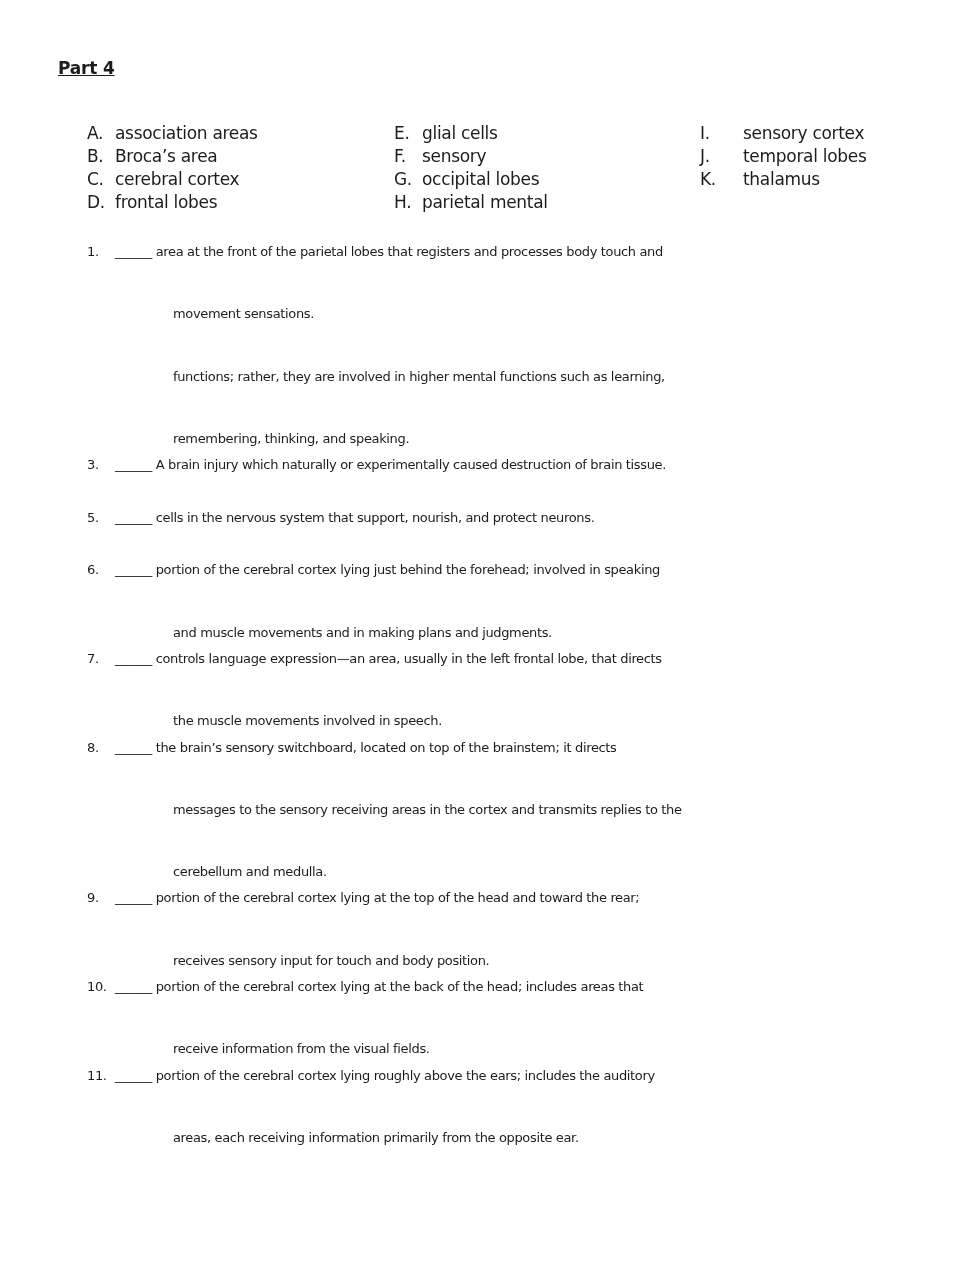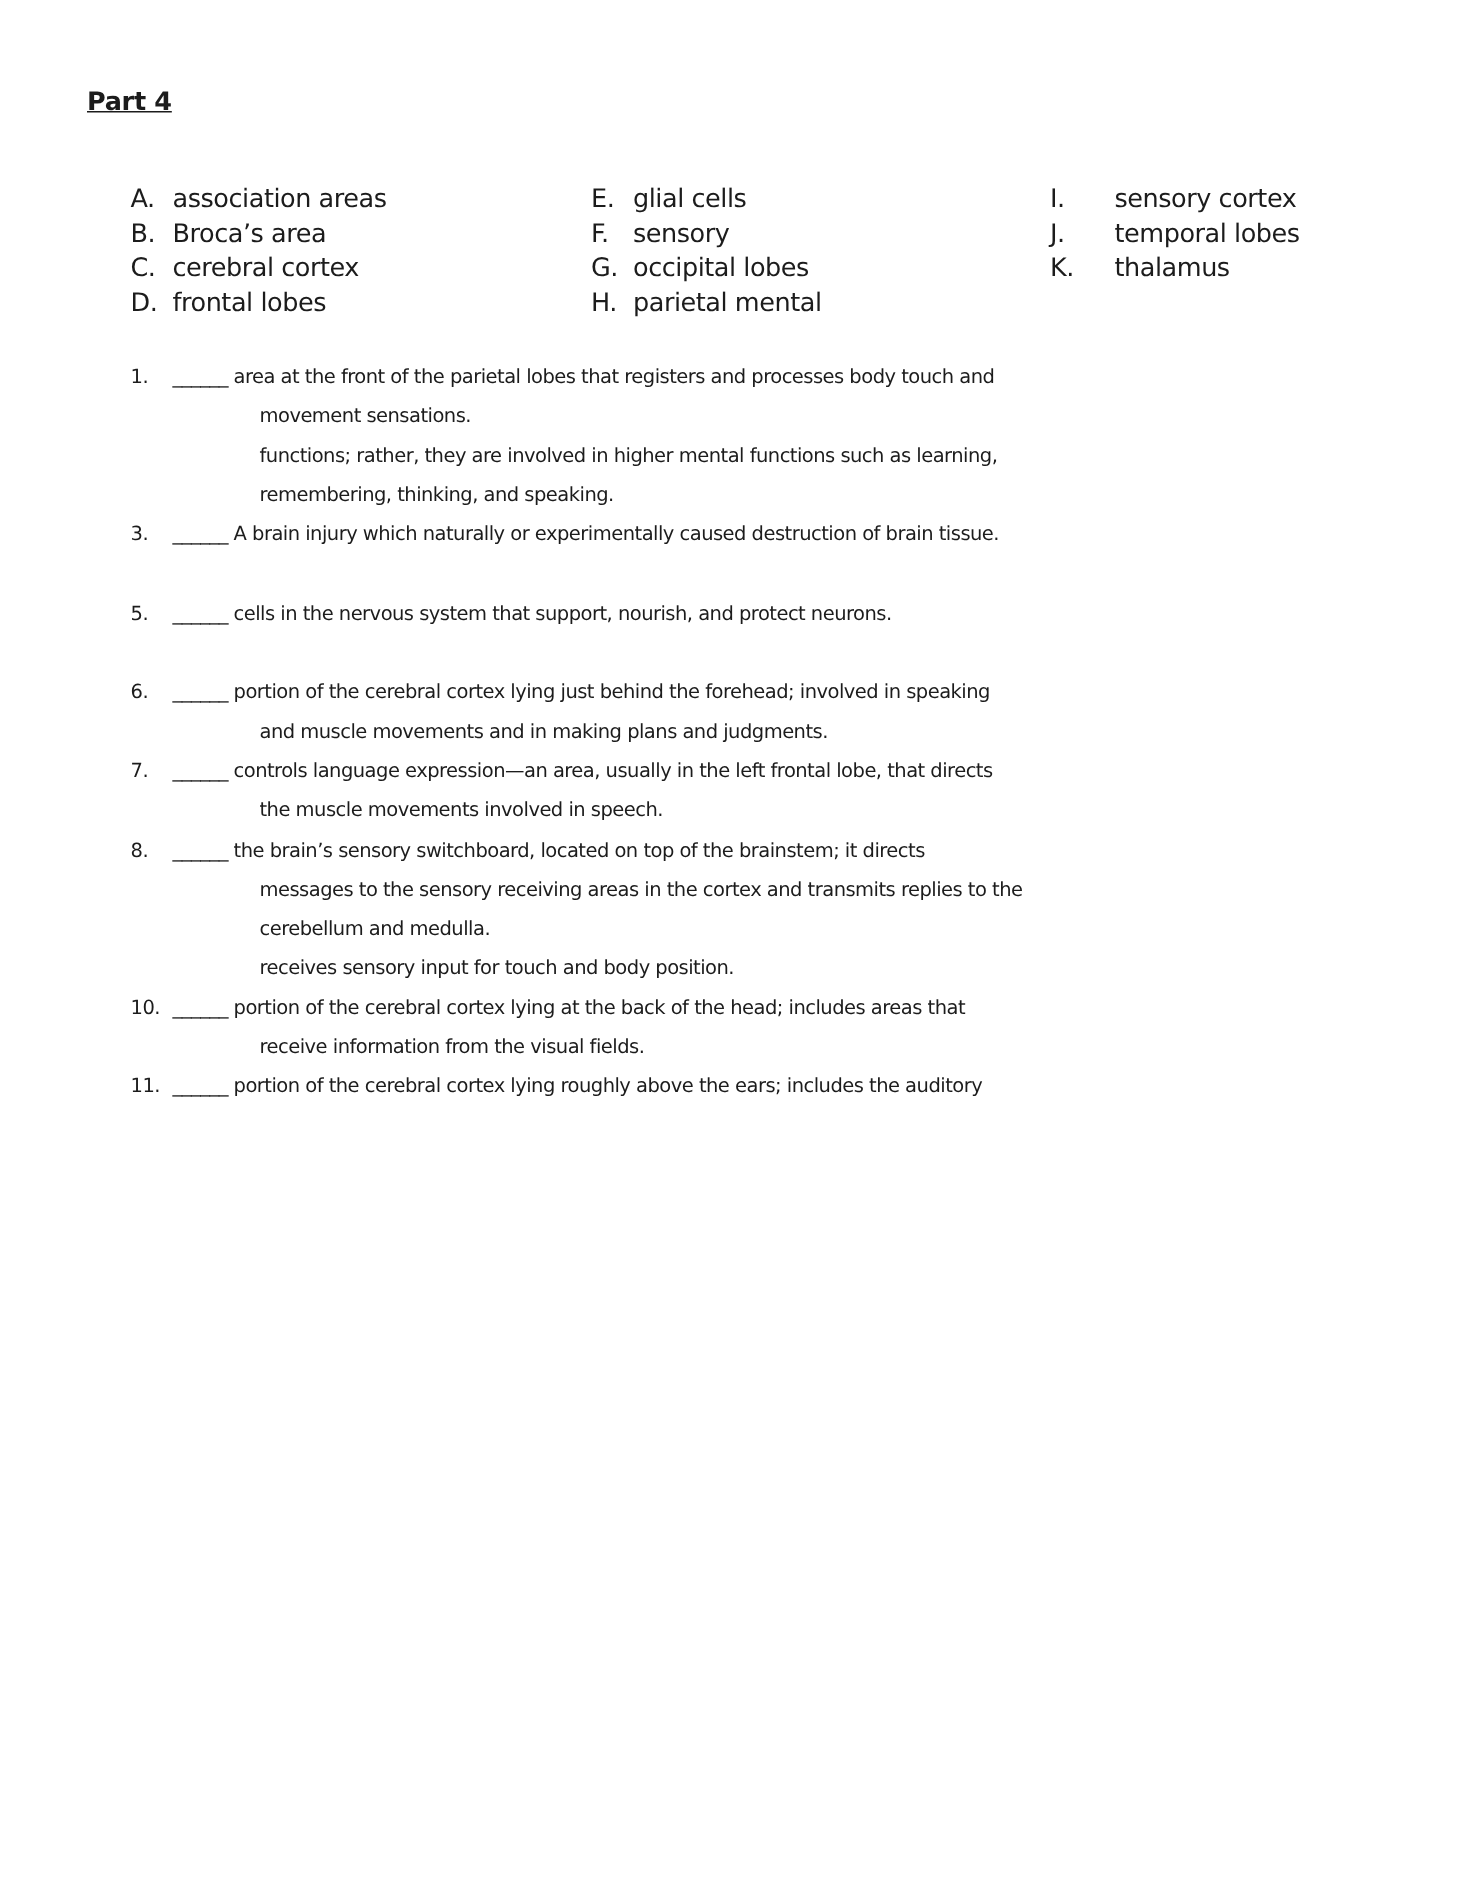--- a/index.html
+++ b/index.html
@@ -17,21 +17,21 @@
   .bank .letter { display: inline-block; }
   .col1 { left: 87px; } .col1 .letter { width: 28px; }
   .col2 { left: 394px; } .col2 .letter { width: 28px; }
   .col3 { left: 700px; } .col3 .letter { width: 43px; }
 
   .items { position: absolute; left: 87px; top: 239px; width: 840px; font-size: 13px; line-height: 26.3px; letter-spacing: -0.35px; }
   .item { position: relative; }
   .item .num { display: inline-block; width: 28px; }
   .item .blank { display: inline; }
   .item .first { white-space: nowrap; }
-  .item .cont { padding-left: 86px; }
+  .item .cont { padding-left: 86px; margin-top: 36px; }
   .gap { height: 26.3px; }
 </style>
 </head>
 <body>
 
 <div class="title">Part 4</div>
 
 <div class="bank col1">
   <div class="row">
       <span class="letter">A.</span>
@@ -109,22 +109,24 @@
   <div class="item">
     <div class="first"><span class="num">7.</span><span class="blank">______</span> <span>controls language expression—an area, usually in the left frontal lobe, that directs</span></div>
     <div class="cont">the muscle  movements involved in speech.</div>
   </div>
   <div class="item">
     <div class="first"><span class="num">8.</span><span class="blank">______</span> <span>the brain’s sensory switchboard, located on top of the brainstem; it directs</span></div>
     <div class="cont">messages to the sensory receiving areas in the cortex and transmits replies to the</div>
     <div class="cont">cerebellum and medulla.</div>
   </div>
   <div class="item">
+    <div class="first"><span class="num">9.</span><span class="blank">______</span> <span>portion of the cerebral cortex lying at the top of the head and toward the rear;</span></div>
     <div class="cont">receives sensory input for touch and body position.</div>
   </div>
   <div class="item">
     <div class="first"><span class="num">10.</span><span class="blank">______</span> <span>portion of the cerebral cortex lying at the back of the head; includes areas that</span></div>
     <div class="cont">receive information from the visual fields.</div>
   </div>
   <div class="item">
     <div class="first"><span class="num">11.</span><span class="blank">______</span> <span>portion of the cerebral cortex lying roughly above the ears; includes the auditory</span></div>
+    <div class="cont">areas, each receiving information primarily from the opposite ear.</div>
   </div>
 </div>
 
 </body></html>

